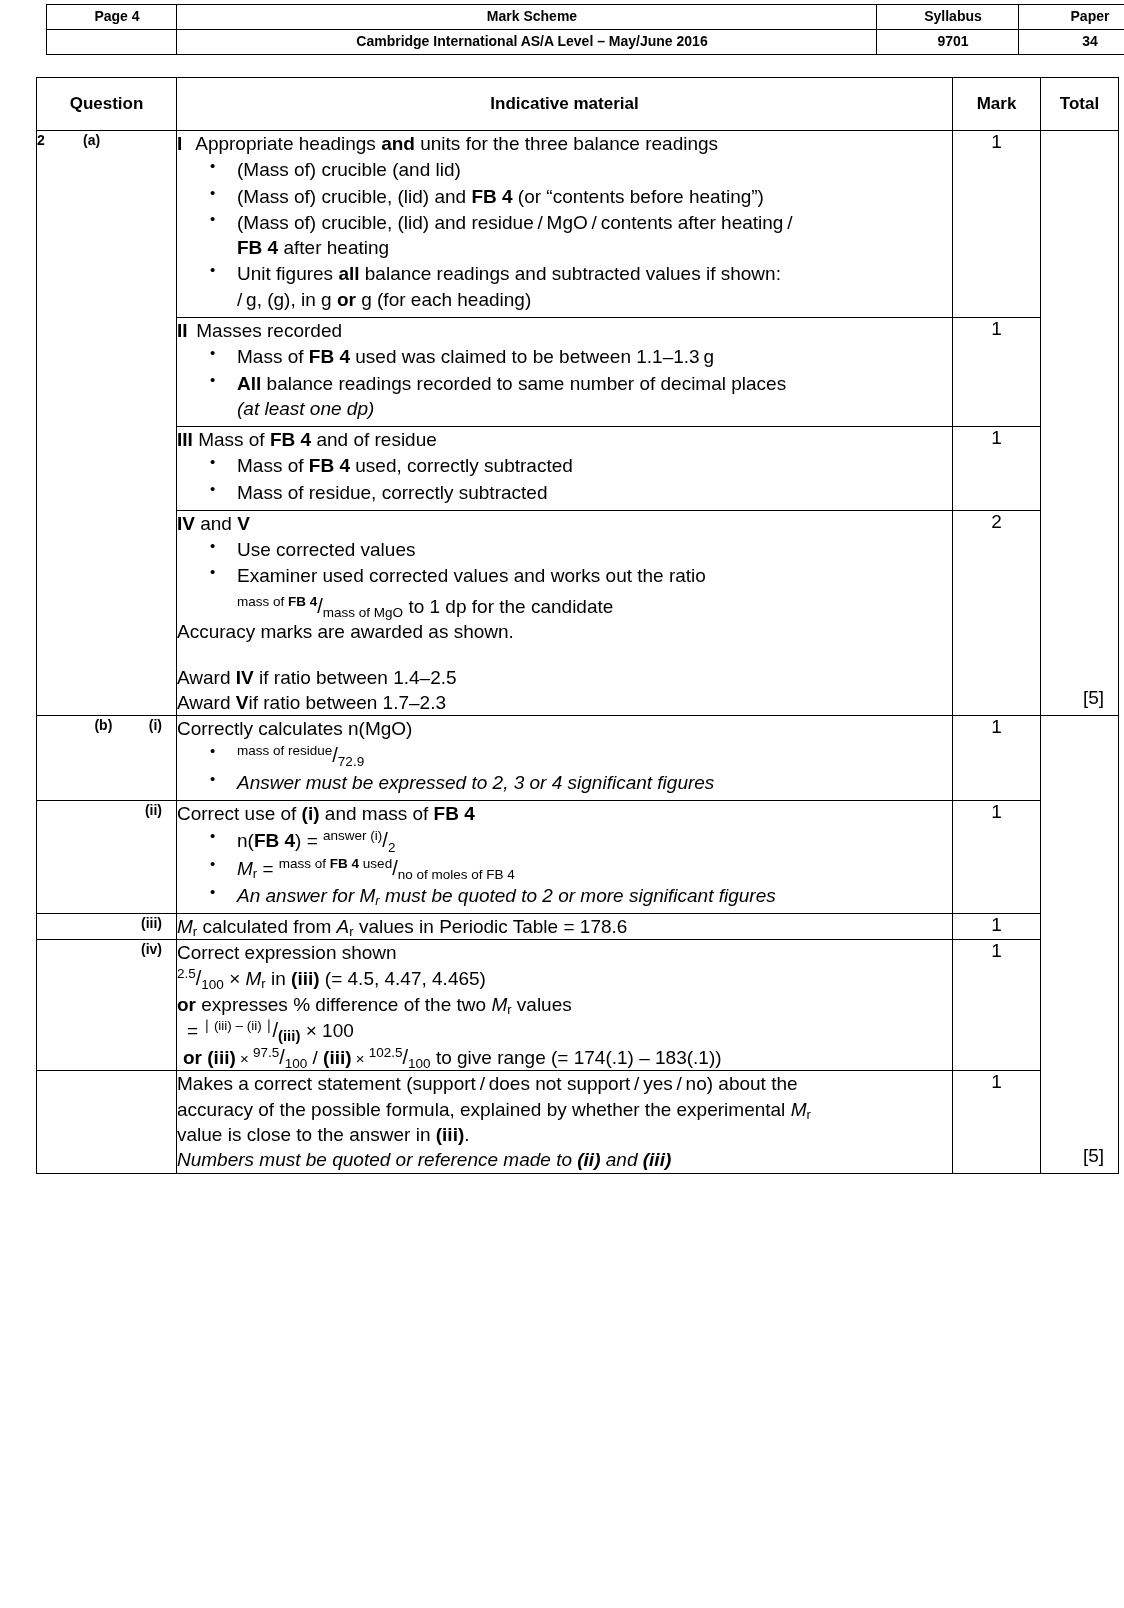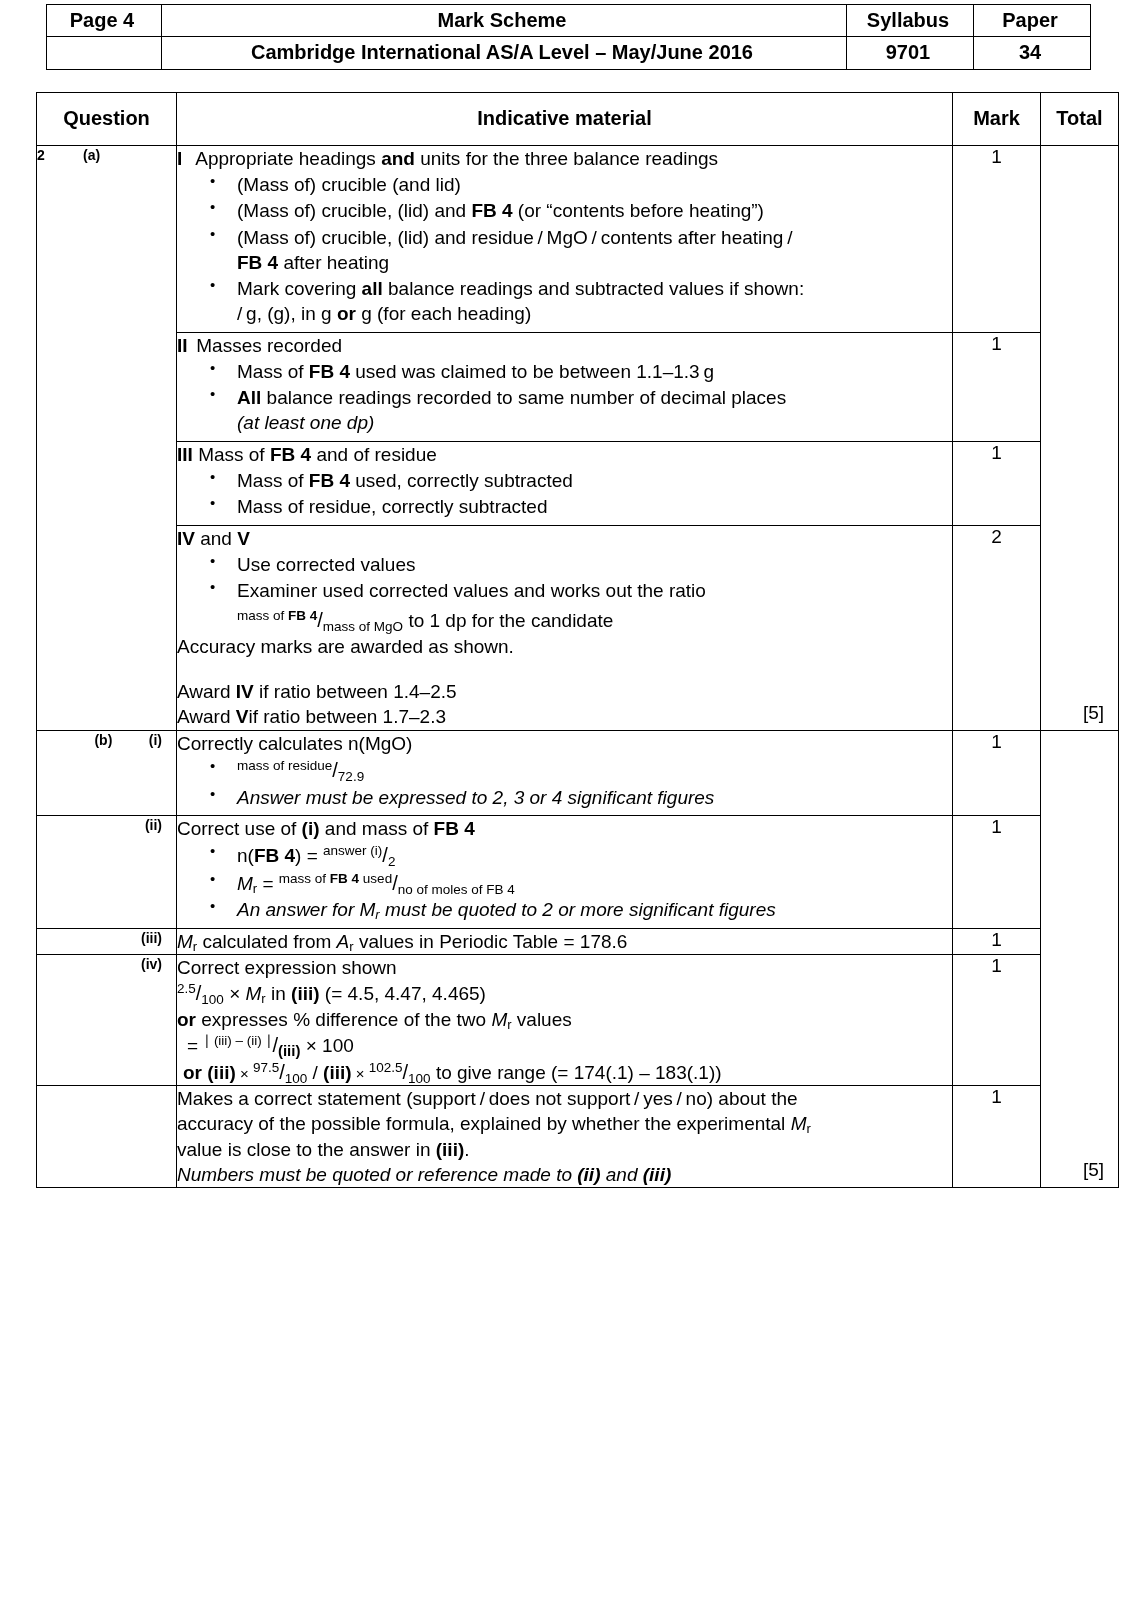--- a/index.html
+++ b/index.html
@@ -24,24 +24,24 @@
 
   
   table.hdr {
     width: 1034px;
     margin: 4px 0 0 16px;
     border-collapse: collapse;
     table-layout: fixed;
   }
   table.hdr td {
     border: 1.6px solid #000;
-    font-size: 20px;
+    font-size: 14px;
     font-weight: bold;
     text-align: center;
-    padding: 3px 4px 4px 0;
+    padding: 3px 4px 4px 15px;
     line-height: 1.22;
     white-space: nowrap;
   }
   .c-page  { width: 110px; }
   .c-mid   { width: 680px; }
   .c-syl   { width: 122px; margin-top: 22px; }
   .c-pap   { width: 112px; }
 
   
   table.main {
@@ -54,21 +54,21 @@
     border: 1.6px solid #000;
     vertical-align: top;
     padding: 0;
   }
   .col-q  { width: 140px; }
   .col-m  { width: 776px; }
   .col-mk { width: 88px; }
   .col-tt { width: 78px; }
 
   table.main thead td {
-    font-size: 20px;
+    font-size: 17px;
     font-weight: bold;
     text-align: center;
     vertical-align: middle;
     height: 44px;
     padding: 4px 2px;
   }
 
   
   .qcell {
     font-size: 14px;
@@ -213,21 +213,21 @@
         </td>
         <td class="mcell">
           <p class="lead">
             <span class="rn">I</span>
             <span>Appropriate headings </span><b>and</b><span> units for the three balance readings</span>
           </p>
           <ul>
             <li><span>(Mass of) crucible (and lid)</span></li>
             <li><span>(Mass of) crucible, (lid) and </span><b>FB 4</b><span> (or “contents before heating”)</span></li>
             <li><span>(Mass of) crucible, (lid) and residue / MgO / contents after heating /</span><br><b>FB 4</b><span> after heating</span></li>
-            <li><span> Mark covering </span><b>all</b><span> balance readings and subtracted values if shown:</span><br><span>/ g, (g), in g </span><b>or</b><span> g (for each heading)</span></li>
+            <li><span> Unit figures </span><b>all</b><span> balance readings and subtracted values if shown:</span><br><span>/ g, (g), in g </span><b>or</b><span> g (for each heading)</span></li>
           </ul>
         </td>
         <td class="mkcell">1</td>
         <td class="ttcell" rowspan="4">
           <span class="btm">[5]</span>
         </td>
       </tr>
 
       <tr>
         <td class="mcell">

